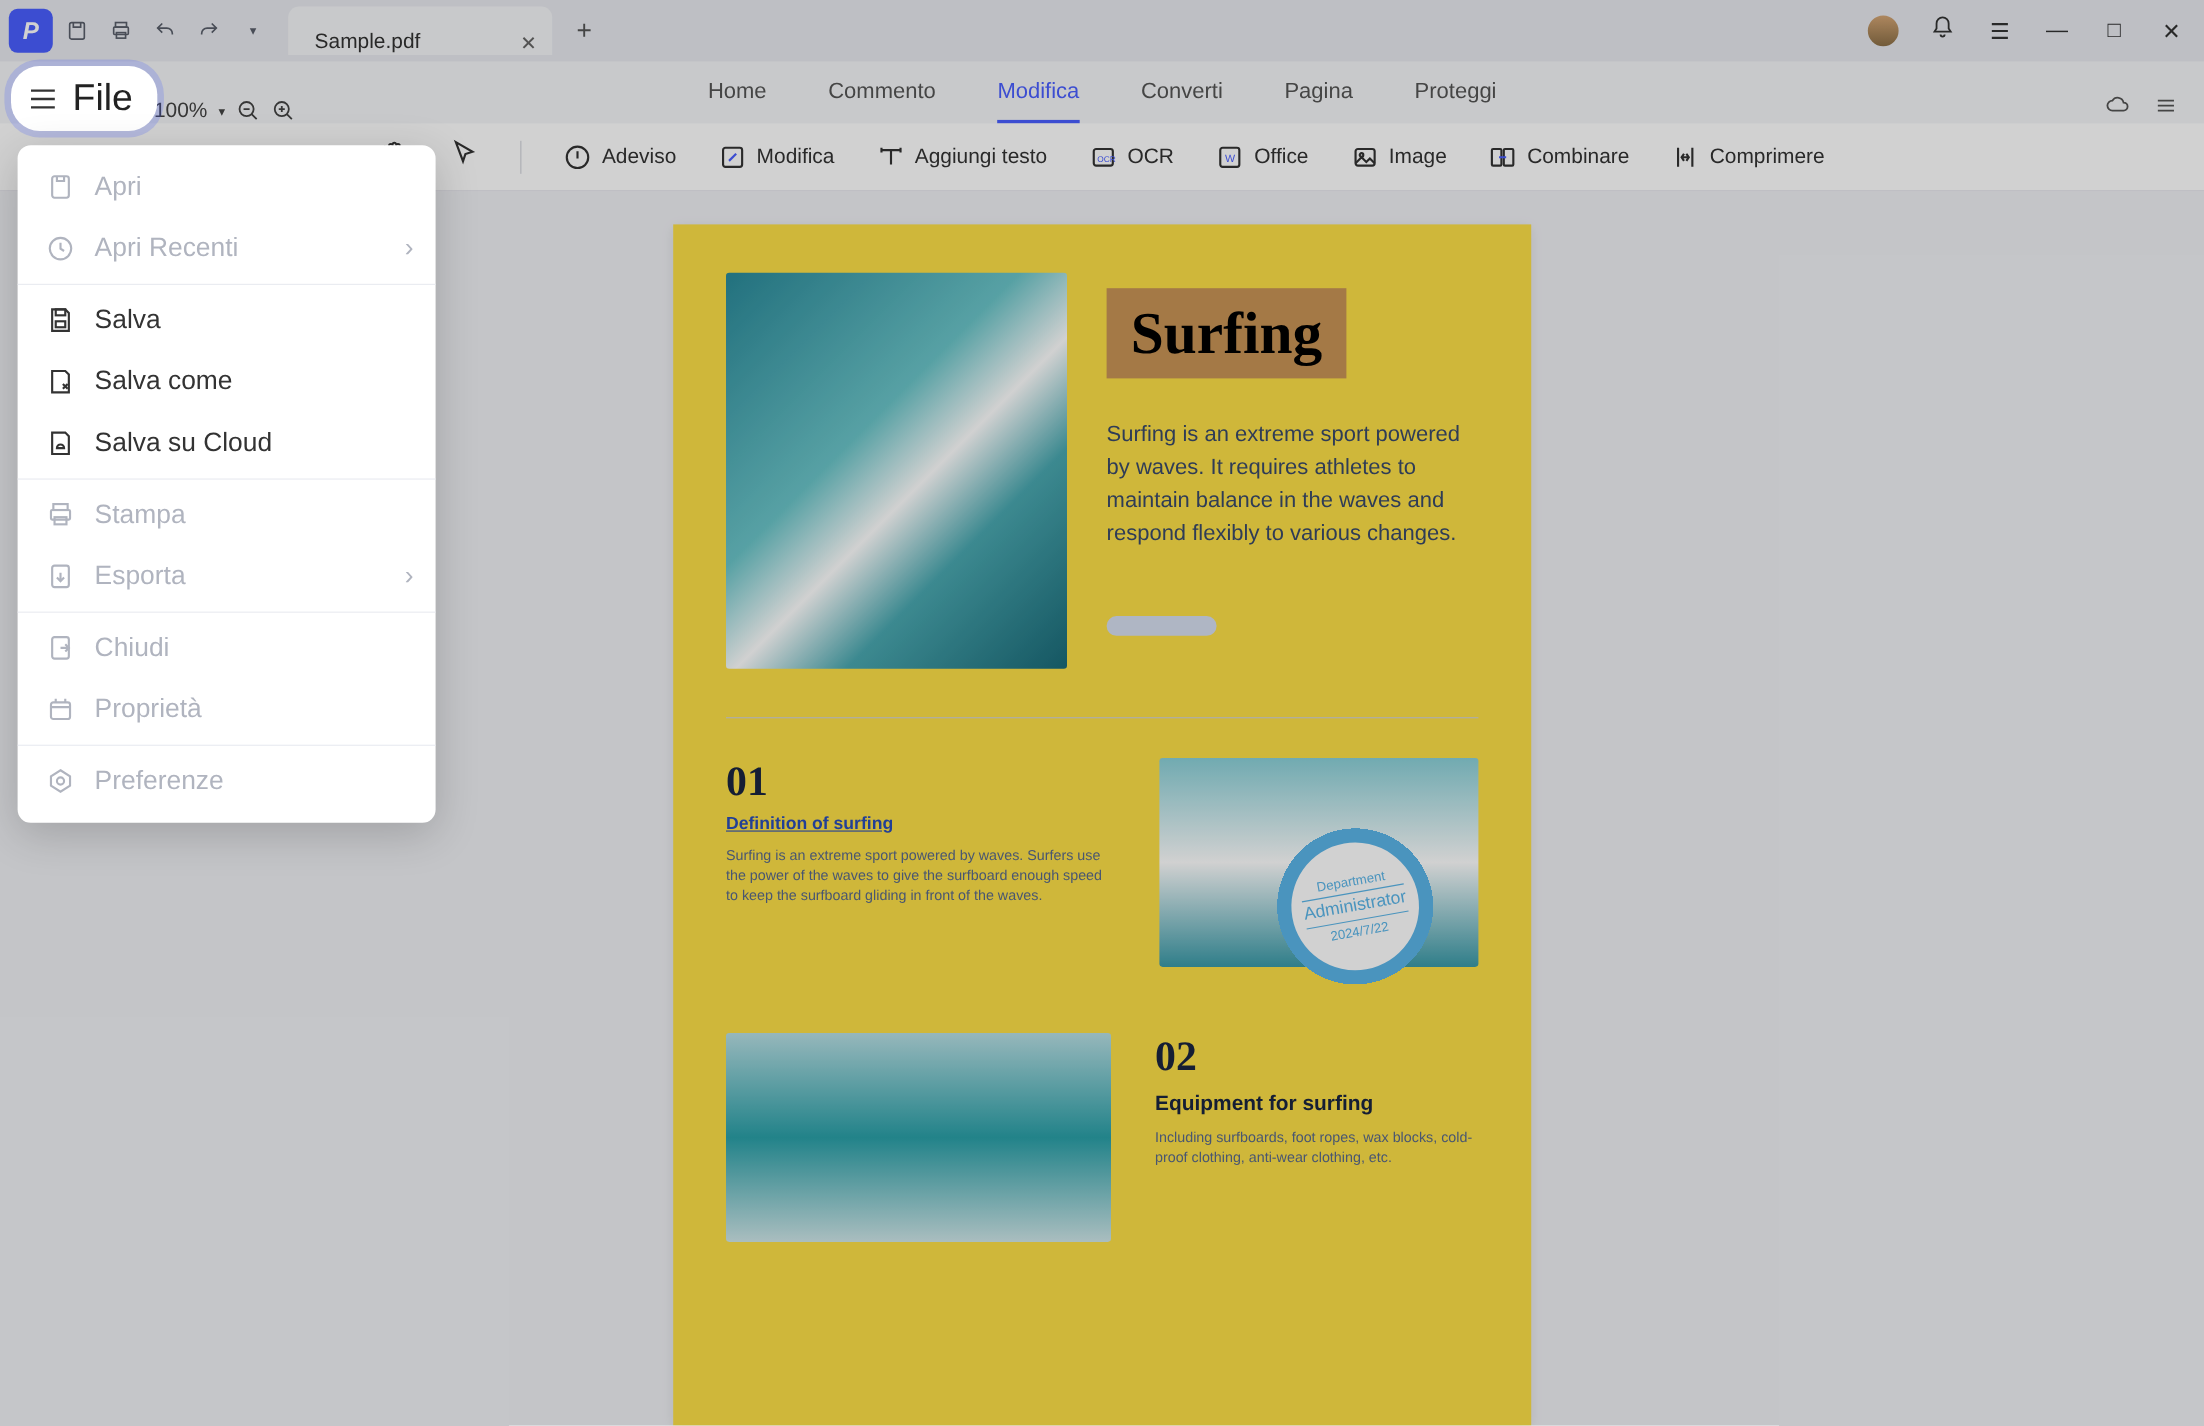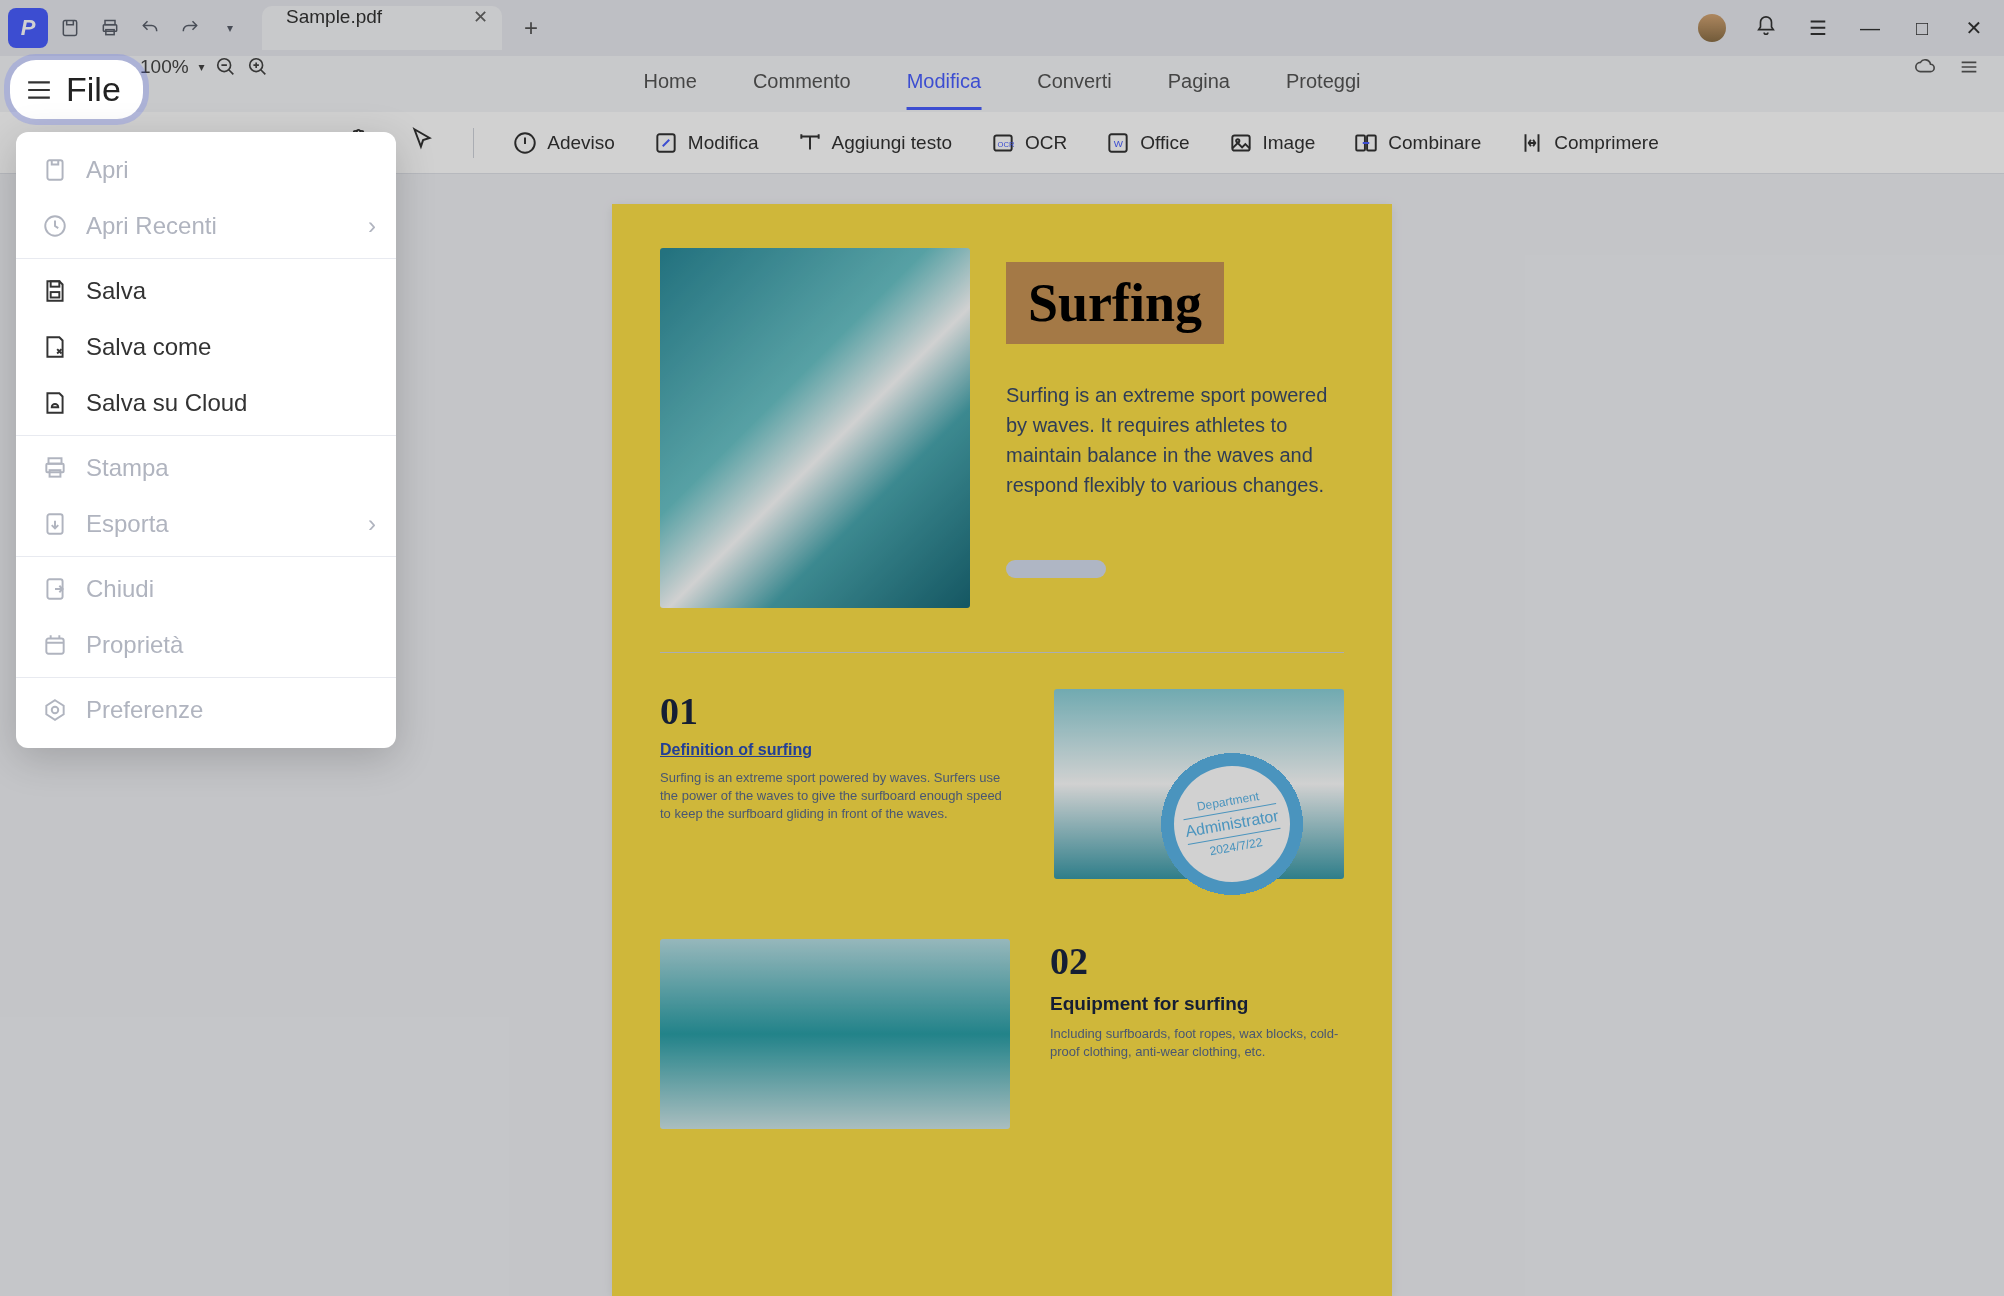--- a/index.html
+++ b/index.html
@@ -5,29 +5,29 @@
   * { box-sizing: border-box; margin: 0; padding: 0; font-family: -apple-system, BlinkMacSystemFont, "Segoe UI", sans-serif; }
   body { width: 2004px; height: 1296px; background: #f5f6f8; overflow: hidden; position: relative; }
 
   .overlay { position: absolute; inset: 0; background: rgba(0,0,0,0.18); z-index: 5; pointer-events: none; }
 
   
   .titlebar { height: 56px; background: #e8eaf0; display: flex; align-items: center; padding: 0 8px; gap: 4px; }
   .app-logo { width: 40px; height: 40px; border-radius: 8px; background: #4a5fff; display: flex; align-items: center; justify-content: center; color: #fff; font-weight: bold; font-size: 22px; font-style: italic; }
   .tb-icon { width: 36px; height: 36px; display: flex; align-items: center; justify-content: center; color: #5a5f6b; border-radius: 6px; cursor: pointer; }
   .tb-icon svg { width: 20px; height: 20px; }
-  .tab { margin-left: 10px; background: #f5f6f8; height: 44px; border-radius: 10px 10px 0 0; padding: 0 50px 0 24px; display: flex; align-items: flex-start; position: relative; min-width: 240px; font-size: 19px; color: #333; }
+  .tab { margin-left: 10px; background: #f5f6f8; height: 44px; border-radius: 10px 10px 0 0; padding: 0 50px 0 24px; display: flex; align-items: flex-end; position: relative; min-width: 240px; font-size: 19px; color: #333; }
   .tab-close { position: absolute; right: 14px; color: #666; font-size: 18px; cursor: pointer; }
   .tab-add { margin-left: 18px; color: #555; font-size: 24px; cursor: pointer; }
   .tb-right { margin-left: auto; display: flex; align-items: center; gap: 28px; padding-right: 10px; }
   .avatar { width: 28px; height: 28px; border-radius: 50%; background: linear-gradient(#d4a574, #8b6f47); }
   .win-ctrl { font-size: 20px; color: #333; cursor: pointer; width: 24px; text-align: center; }
 
   
-  .menubar { height: 56px; background: #f5f6f8; display: flex; align-items: flex-start; padding: 0 10px; position: relative; }
+  .menubar { height: 56px; background: #f5f6f8; display: flex; align-items: flex-end; padding: 0 10px; position: relative; }
   .menu-nav { position: absolute; left: 50%; transform: translateX(-50%); display: flex; gap: 56px; }
   .menu-nav span { font-size: 20px; color: #555; cursor: pointer; padding: 14px 0; }
   .menu-nav span.active { color: #4a5fff; border-bottom: 3px solid #4a5fff; }
   .zoom-group { display: flex; align-items: center; gap: 10px; margin-left: 130px; color: #444; font-size: 19px; }
   .zoom-icon { width: 22px; height: 22px; display: inline-flex; align-items: center; justify-content: center; }
   .mb-right { margin-left: auto; display: flex; gap: 22px; padding-right: 14px; color: #555; }
   .mb-right svg { width: 22px; height: 22px; }
 
   
   .toolbar { height: 62px; background: #fff; border-bottom: 1px solid #e0e2e8; display: flex; align-items: center; justify-content: center; gap: 38px; }

